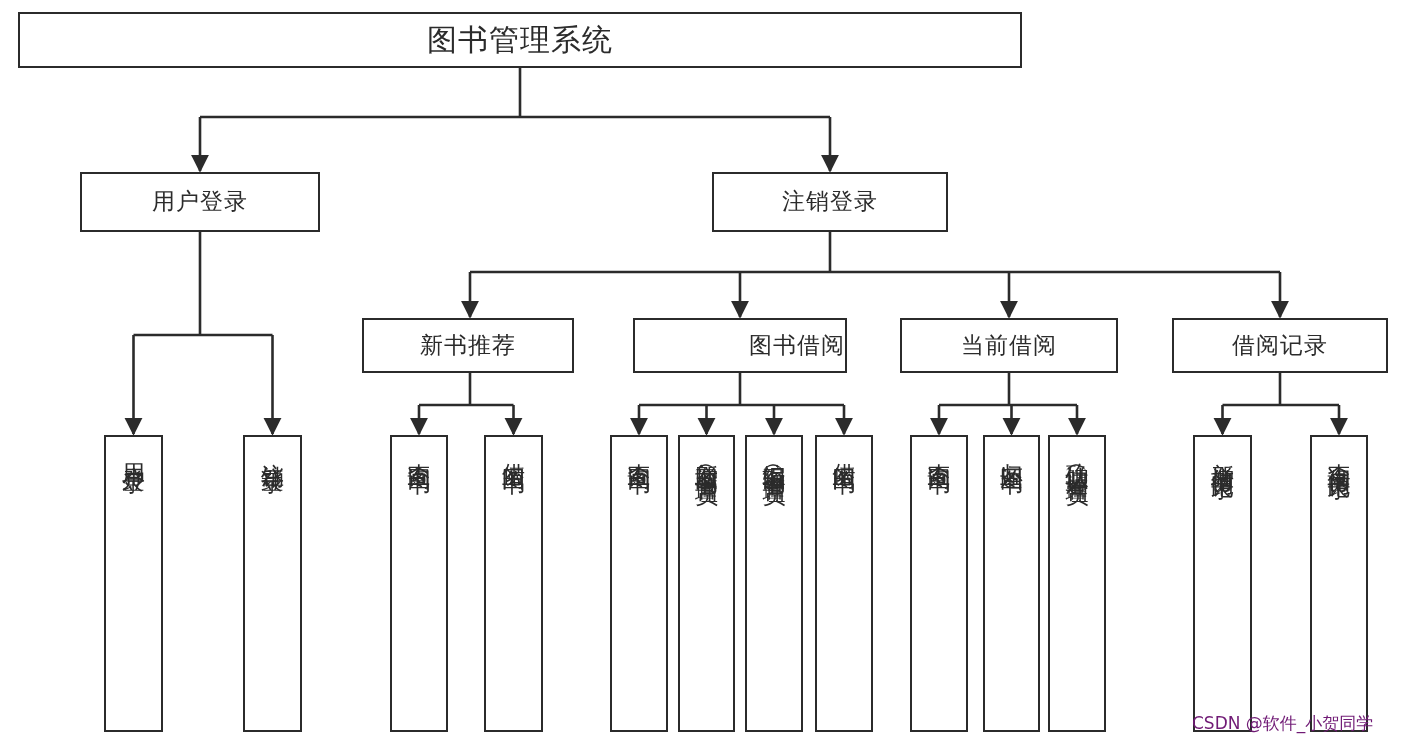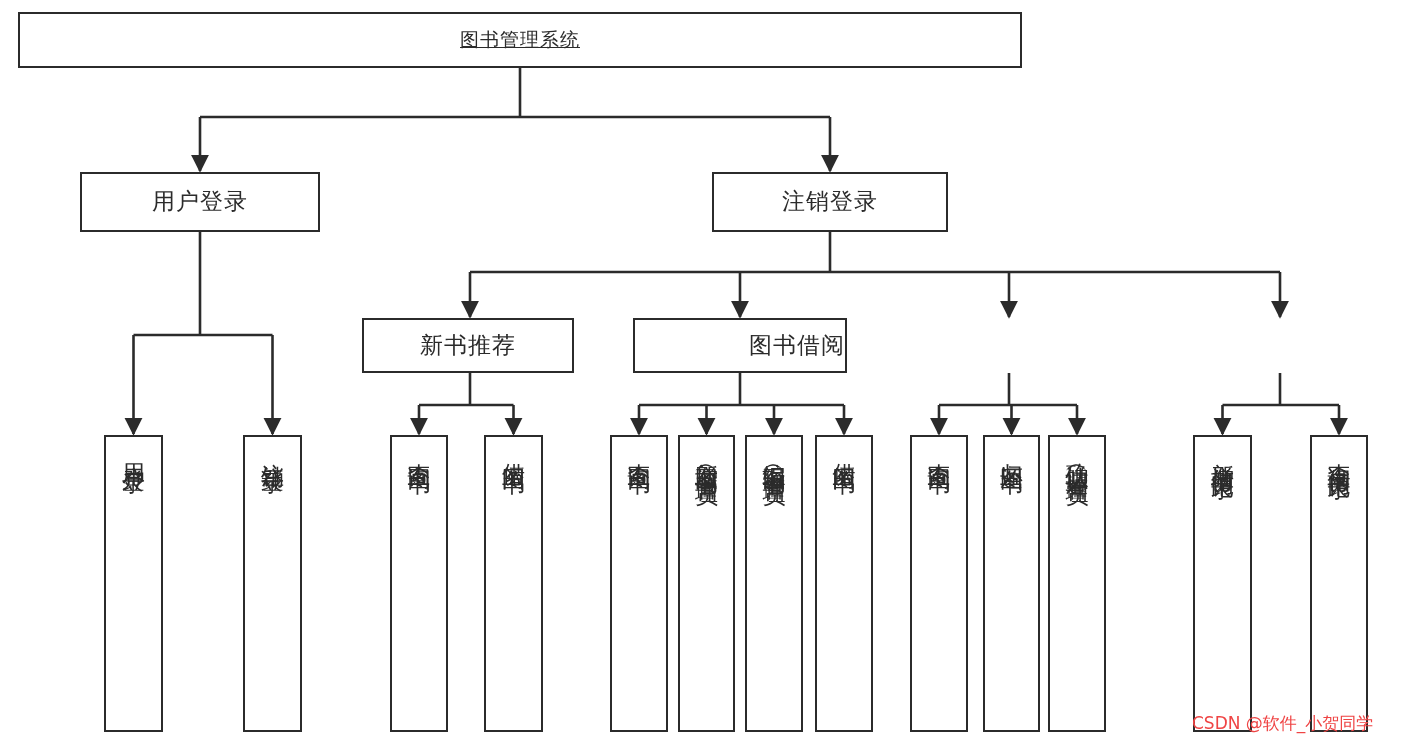--- a/index.html
+++ b/index.html
@@ -42,39 +42,39 @@
     display: block;
     line-height: 1.12;
     letter-spacing: 0.5px;
     white-space: pre;
   }
   
   .node.h .lbl {
     font-size: 23px;
     letter-spacing: 1px;
   }
-  .node.root .lbl { font-size: 19px; text-decoration: underline; }
+  .node.root .lbl { font-size: 30px; }
   
   .node.v {
     align-items: flex-start;
     padding-top: 8px;
   }
   .node.v .lbl {
     writing-mode: vertical-rl;
     text-orientation: upright;
     font-size: 23px;
     letter-spacing: 3px;
     line-height: 1;
   }
   #watermark {
     position: absolute;
     left: 1192px;
     top: 712px;
     font-size: 17px;
-    color: #ef4444;
+    color: #701a75;
     white-space: nowrap;
     z-index: 5;
     font-family: "DejaVu Sans", "Liberation Sans", sans-serif;
   }
 </style>
 </head>
 <body>
 
 <div id="diagram">
 
@@ -131,20 +131,26 @@
   <div class="node h" style="left: 712px; top: 172px; width: 236px; height: 60px;">
     <span class="lbl">注销登录</span>
   </div>
 
   <div class="node h" style="left: 362px; top: 318px; width: 212px; height: 55px;">
     <span class="lbl">新书推荐</span>
   </div>
   <div class="node h" style="left: 633px; top: 318px; width: 214px; height: 55px; justify-content: flex-end;">
     <span class="lbl">图书借阅</span>
   </div>
+  <div class="node h" style="left: 900px; top: 318px; width: 218px; height: 55px;">
+    <span class="lbl">当前借阅</span>
+  </div>
+  <div class="node h" style="left: 1172px; top: 318px; width: 216px; height: 55px;">
+    <span class="lbl">借阅记录</span>
+  </div>
 
   <div class="node v" style="left: 104px; top: 435px; width: 59px; height: 297px;">
     <span class="lbl">用户登录</span>
   </div>
   <div class="node v" style="left: 243px; top: 435px; width: 59px; height: 297px;">
     <span class="lbl">注销登录</span>
   </div>
   <div class="node v" style="left: 390px; top: 435px; width: 58px; height: 297px;">
     <span class="lbl">查询图书</span>
   </div>

